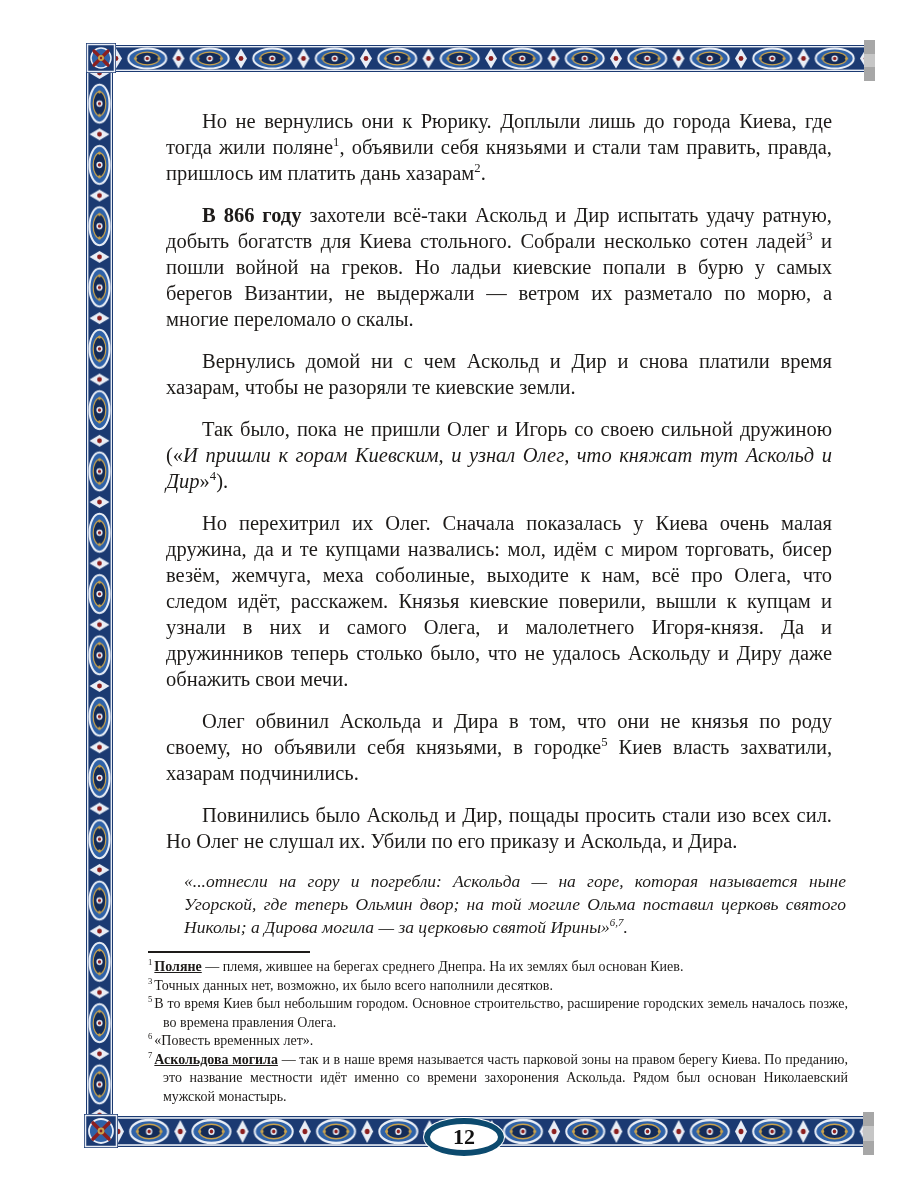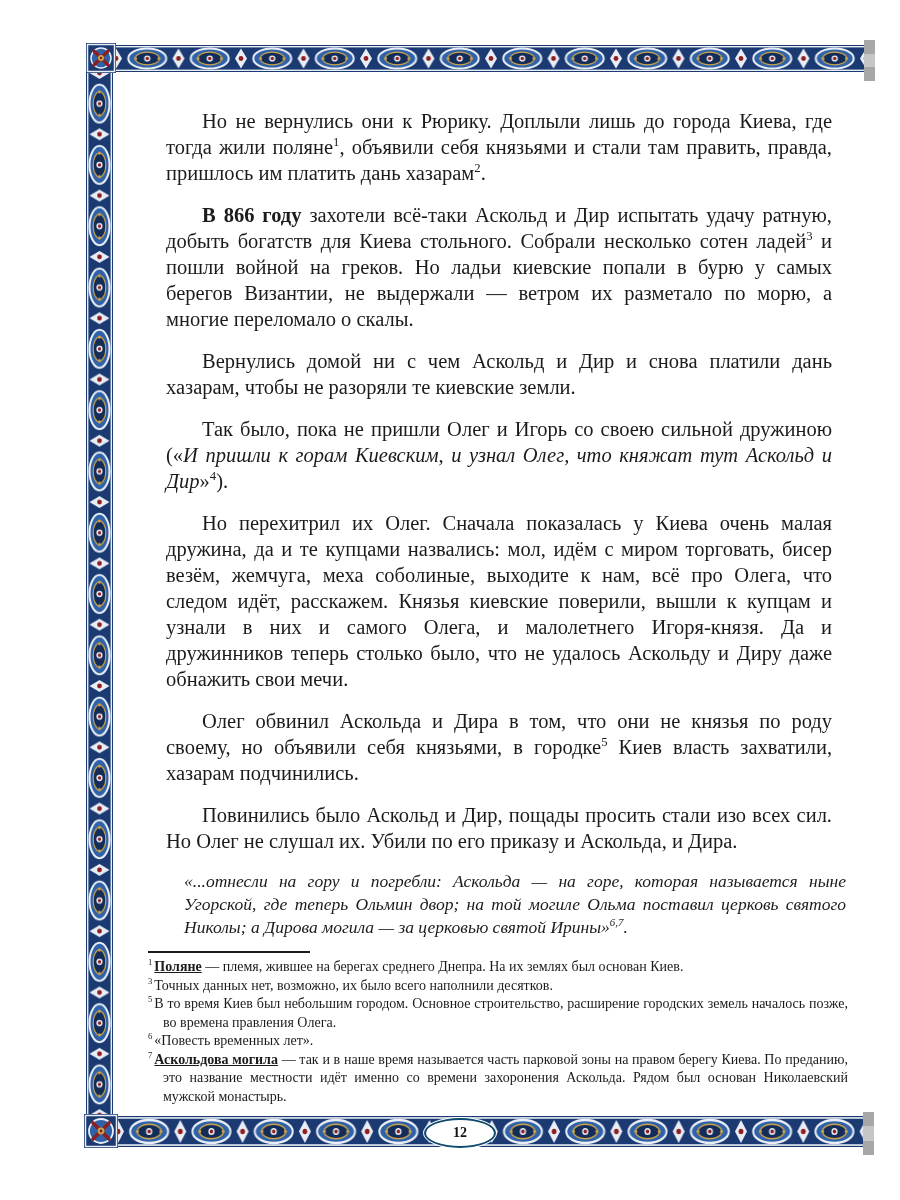--- a/index.html
+++ b/index.html
@@ -19,25 +19,25 @@
   .corner-tl { left: 86px; top: 43px; width: 30px; height: 30px; }
   .strip-top { left: 116px; top: 45px; width: 750px; height: 27px; }
   .strip-left { left: 86px; top: 73px; width: 27px; height: 1043px; }
   .corner-bl { left: 84px; top: 1114px; width: 34px; height: 34px; }
   .strip-bottom { left: 118px; top: 1116px; width: 748px; height: 31px; }
 
   .page-num-oval {
     position: absolute; left: 424px; top: 1118px;
     width: 68px; height: 26px;
     background: #ffffff;
-    border: 2px solid #0c4a6e;
+    border: 6px solid #0c4a6e;
     border-radius: 50%;
     box-shadow: 0 0 0 1px #ffffff;
     display: flex; align-items: center; justify-content: center;
-    font-weight: 700; font-size: 14px; color: #111;
+    font-weight: 700; font-size: 22px; color: #111;
     z-index: 3;
   }
 
   .scroll-frag { position: absolute; width: 11px; background: #a7a7a7; z-index: 4; }
   .scroll-frag .lite { position: absolute; left: 0; width: 100%; height: 34%; top: 33%; background: #c6c6c6; }
   .frag-top { left: 864px; top: 40px; height: 41px; }
   .frag-bottom { left: 863px; top: 1112px; height: 43px; }
 
   
   .content {
@@ -175,21 +175,21 @@
   <div class="scroll-frag frag-bottom">
       <span class="lite"></span>
     </div>
 
   <div class="content">
 
     <p class="para"><span>Но не вернулись они к Рюрику. Доплыли лишь до города Киева, где тогда жили поляне</span><sup>1</sup><span>, объявили себя князьями и стали там править, правда, пришлось им платить дань хазарам</span><sup>2</sup><span>.</span></p>
 
     <p class="para"><b>В 866 году</b><span> захотели всё-таки Аскольд и Дир испытать удачу ратную, добыть богатств для Киева стольного. Собрали несколько сотен ладей</span><sup>3</sup><span> и пошли войной на греков. Но ладьи киевские попали в бурю у самых берегов Византии, не выдержали — ветром их разметало по морю, а многие переломало о скалы.</span></p>
 
-    <p class="para"><span>Вернулись домой ни с чем Аскольд и Дир и снова платили дань хазарам, чтобы не разоряли те киевские земли.</span></p>
+    <p class="para"><span>Вернулись домой ни с чем Аскольд и Дир и снова платили время хазарам, чтобы не разоряли те киевские земли.</span></p>
 
     <p class="para"><span>Так было, пока не пришли Олег и Игорь со своею сильной дружиною («</span><i>И пришли к горам Киевским, и узнал Олег, что княжат тут Аскольд и Дир</i><span>»</span><sup>4</sup><span>).</span></p>
 
 
     <p class="para"><span>Но перехитрил их Олег. Сначала показалась у Киева очень малая дружина, да и те купцами назвались: мол, идём с миром торговать, бисер везём, жемчуга, меха соболиные, выходите к нам, всё про Олега, что следом идёт, расскажем. Князья киевские поверили, вышли к купцам и узнали в них и самого Олега, и малолетнего Игоря-князя. Да и дружинников теперь столько было, что не удалось Аскольду и Диру даже обнажить свои мечи.</span></p>
 
     <p class="para gap"><span>Олег обвинил Аскольда и Дира в том, что они не князья по роду своему, но объявили себя князьями, в городке</span><sup>5</sup><span> Киев власть захватили, хазарам подчинились.</span></p>
 
     <p class="para"><span>Повинились было Аскольд и Дир, пощады просить стали изо всех сил. Но Олег не слушал их. Убили по его приказу и Аскольда, и Дира.</span></p>
 

